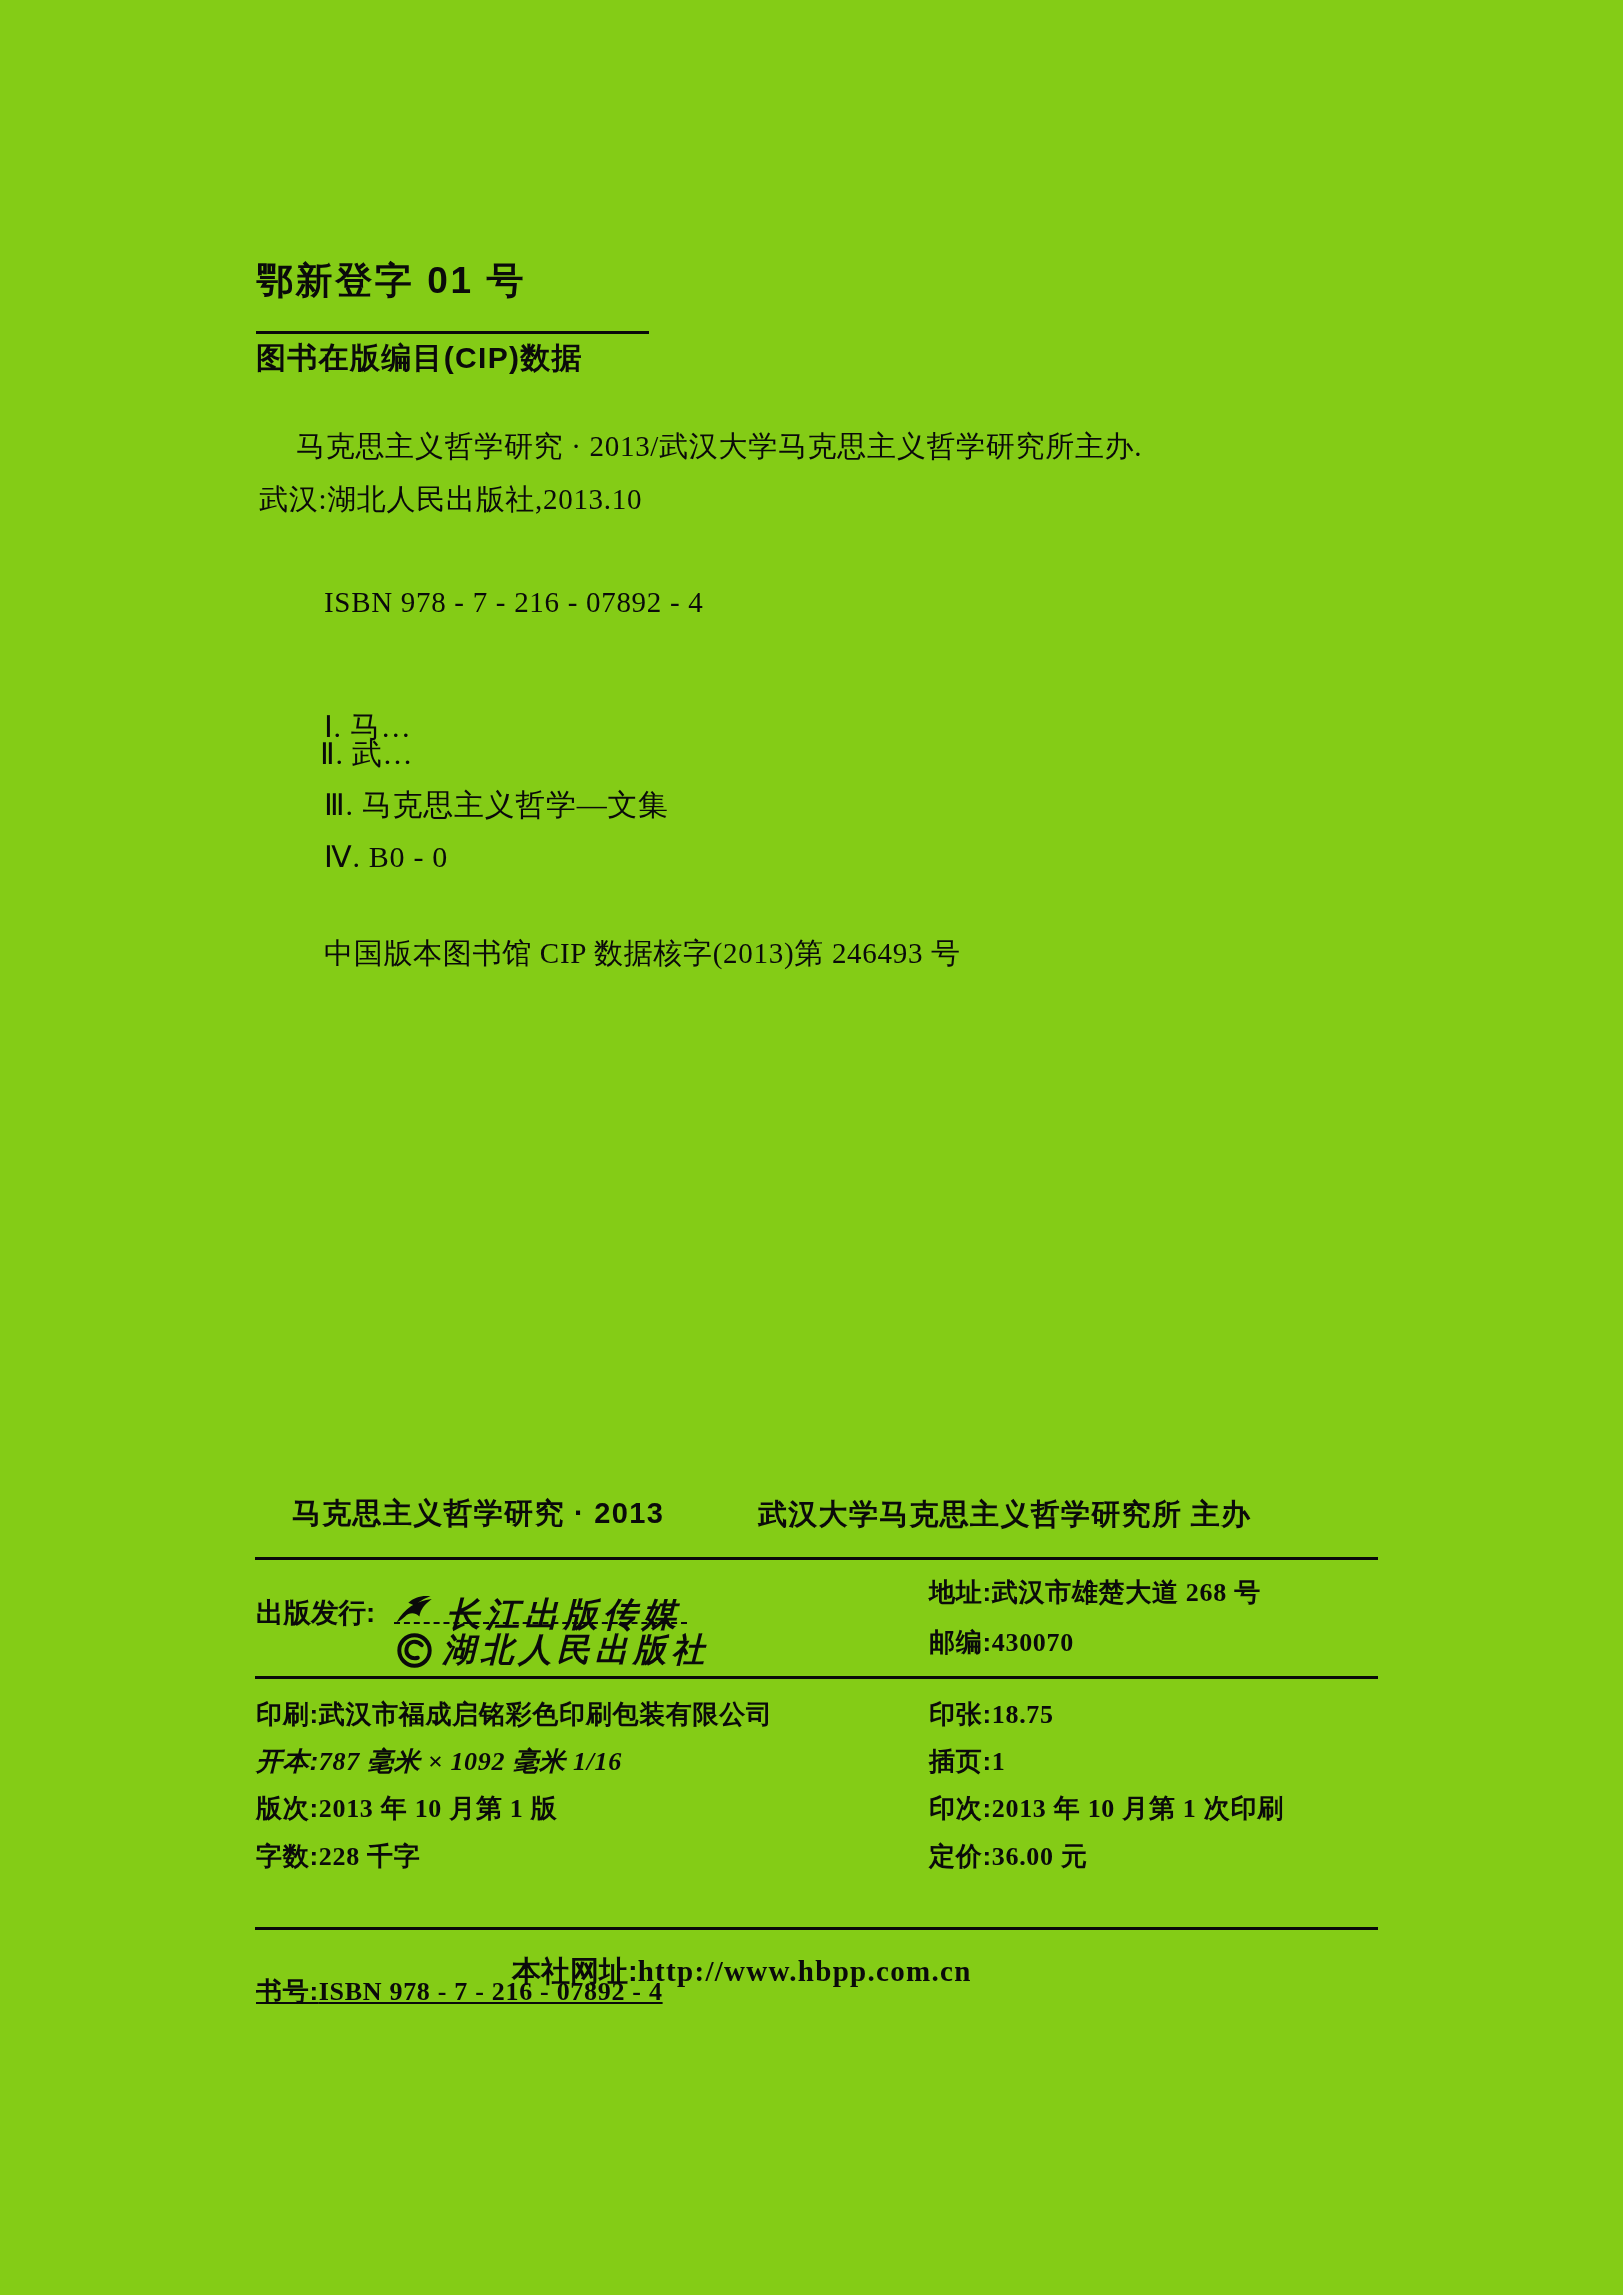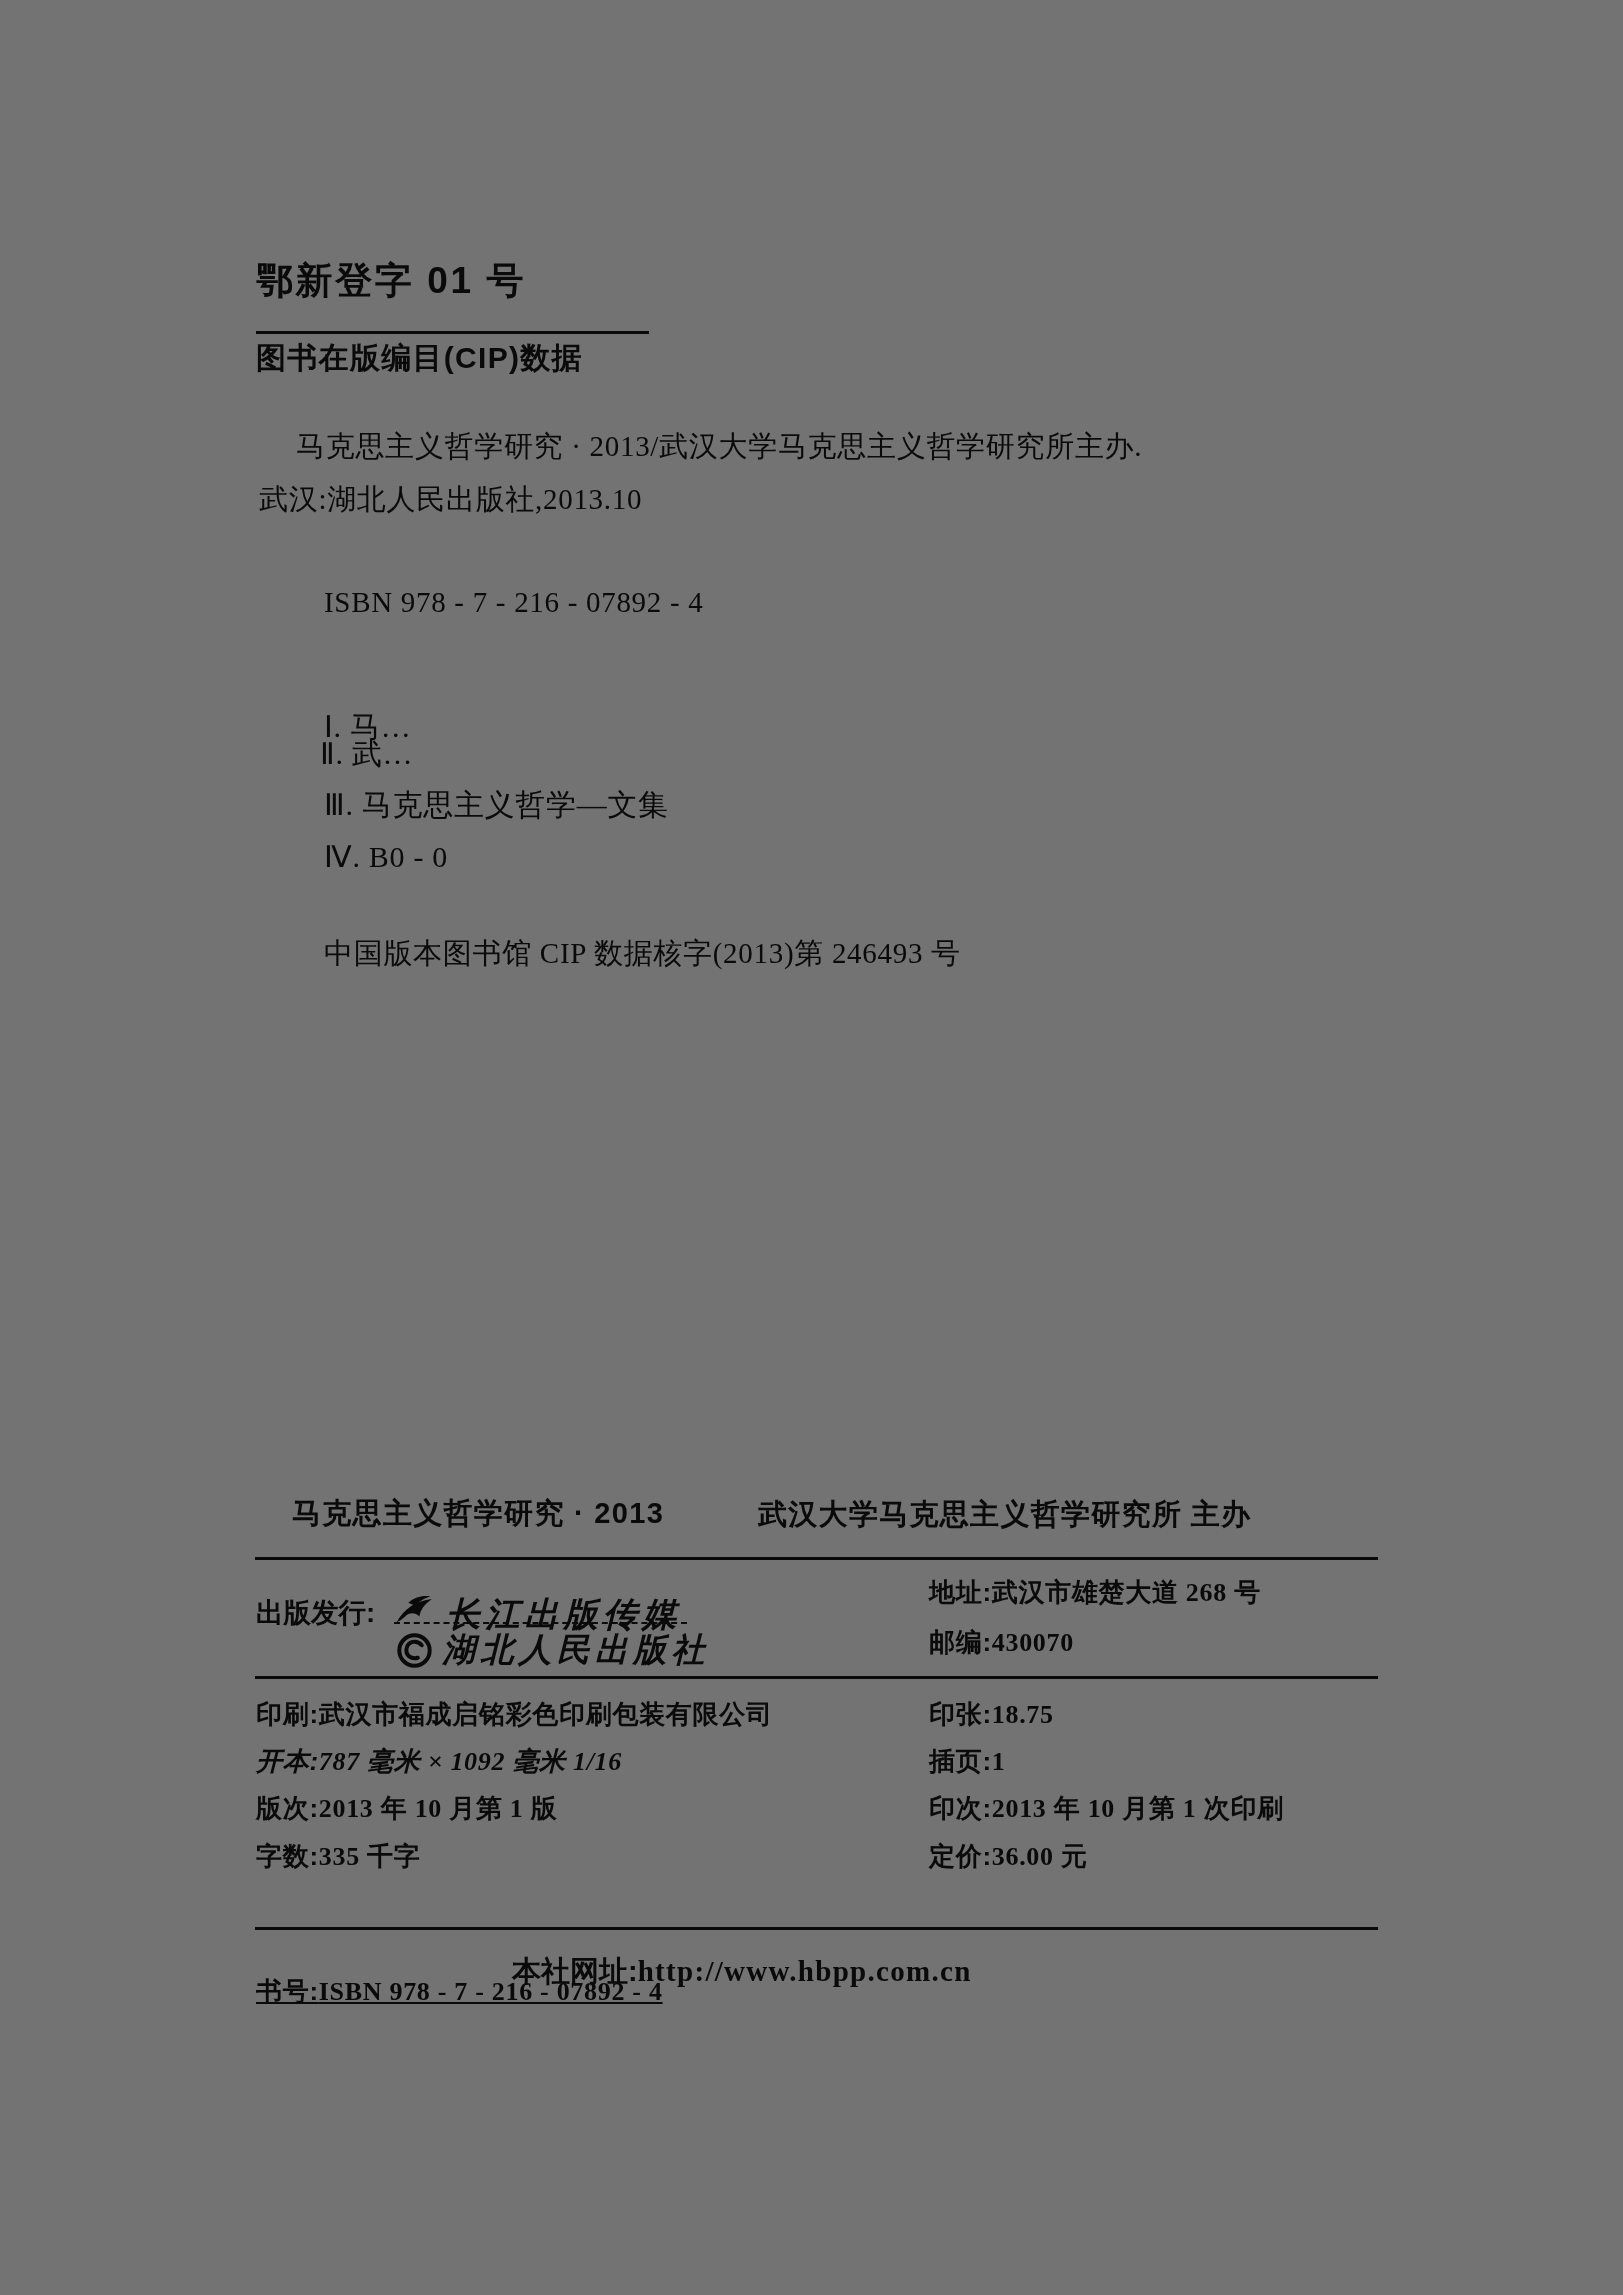--- a/index.html
+++ b/index.html
@@ -1,20 +1,20 @@
 <!DOCTYPE html>
 <html style="font-size:10.5px"><head>
 <meta charset="utf-8">
 <style>
   html, body { margin:0; padding:0; background:#e8e8e8; }
   .page {
     position:relative;
     width:1623px; height:2295px;
     margin:0 auto;
-    background:#737373;
+    background:#84cc16;
     color:#0a0a0a;
     font-family:"Liberation Serif", serif;
     overflow:hidden;
   }
   .abs { position:absolute; line-height:1.15; white-space:nowrap; }
 
   
   .hei { font-family:"Liberation Sans", sans-serif; font-weight:700; }
   .song { font-family:"Liberation Serif", serif; font-weight:400; }
 
@@ -112,21 +112,21 @@
   <div class="abs table-text" style="left:256px; top:1700px;">
     <span class="lbl">印刷:</span><span>武汉市福成启铭彩色印刷包装有限公司</span>
   </div>
   <div class="abs table-text" style="left:256px; top:1747px;font-style:italic;">
     <span class="lbl">开本:</span><span>787 毫米 × 1092 毫米 1/16</span>
   </div>
   <div class="abs table-text" style="left:256px; top:1794px;">
     <span class="lbl">版次:</span><span>2013 年 10 月第 1 版</span>
   </div>
   <div class="abs table-text" style="left:256px; top:1842px;">
-    <span class="lbl">字数:</span><span>335 千字</span>
+    <span class="lbl">字数:</span><span>228 千字</span>
   </div>
   <div class="abs table-text" style="left:256px; top:1977px;text-decoration:underline;">
     <span class="lbl">书号:</span><span>ISBN 978 - 7 - 216 - 07892 - 4</span>
   </div>
 
   <div class="abs table-text" style="left:929px; top:1700px;">
     <span class="lbl">印张:</span><span>18.75</span>
   </div>
   <div class="abs table-text" style="left:929px; top:1747px;">
     <span class="lbl">插页:</span><span>1</span>

